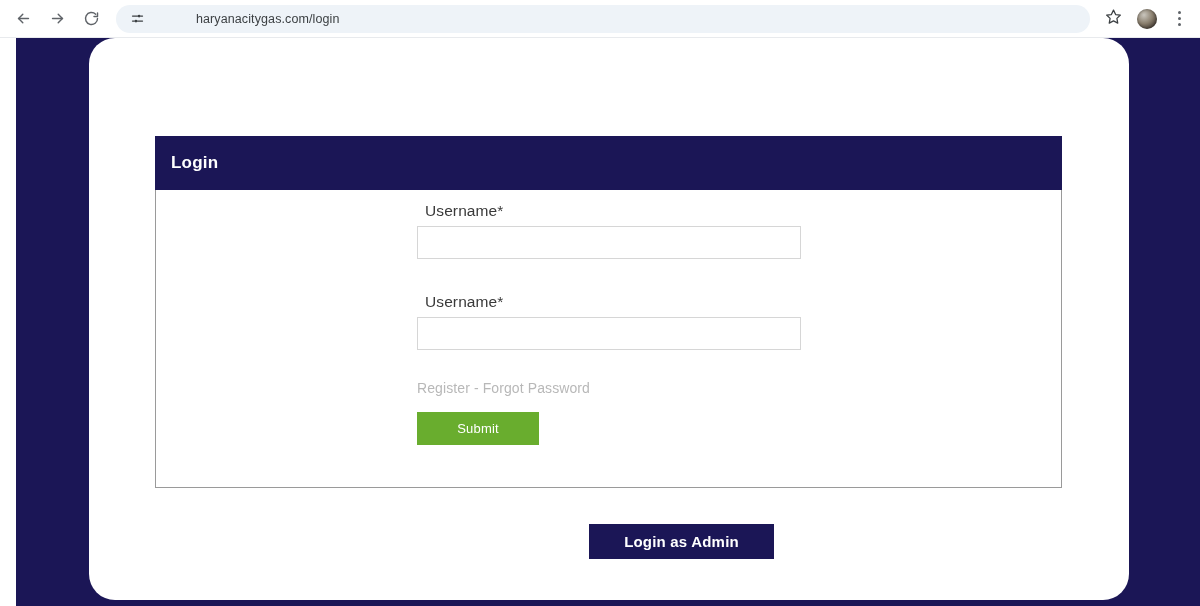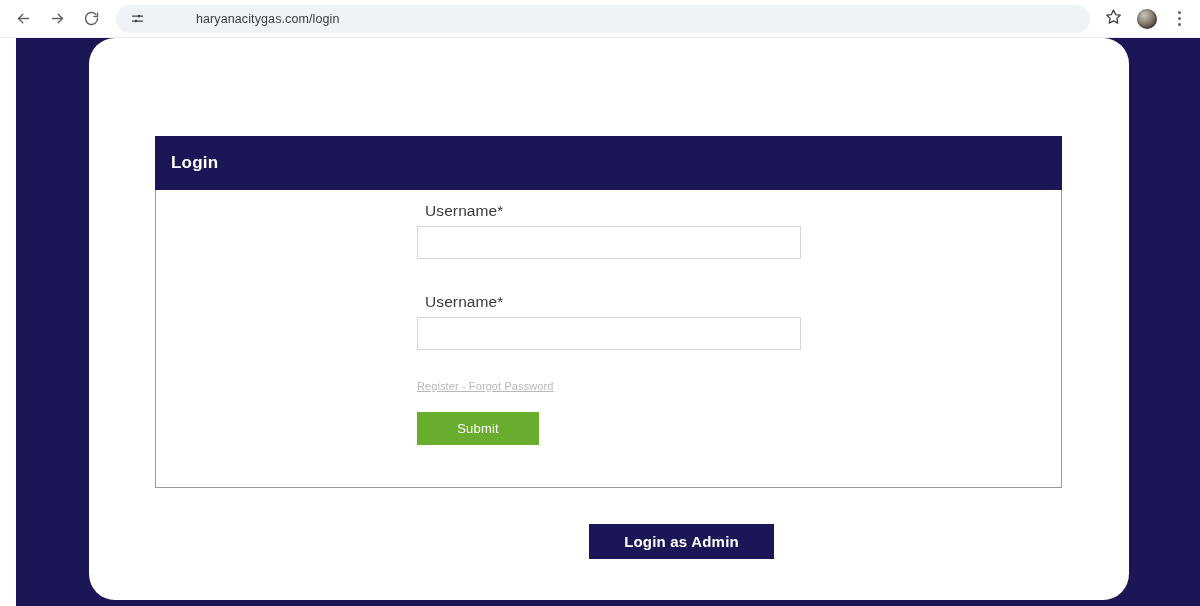--- a/index.html
+++ b/index.html
@@ -155,24 +155,23 @@
   }
 
   #username-label { left: 261px; top: 12px; }
   #username-input { left: 261px; top: 36px; width: 384px; }
   #password-label { left: 261px; top: 103px; }
   #password-input { left: 261px; top: 127px; width: 384px; }
 
   .links-row {
     position: absolute;
     left: 261px; top: 190px;
-    font-size: 11px;
+    font-size: 14px;
     color: #b8b8b8;
     letter-spacing: 0.1px;
-    text-decoration: underline;
   }
   .links-row a {
     color: #b8b8b8;
     text-decoration: none;
   }
 
   .submit-btn {
     position: absolute;
     left: 261px; top: 222px;
     width: 122px; height: 33px;

